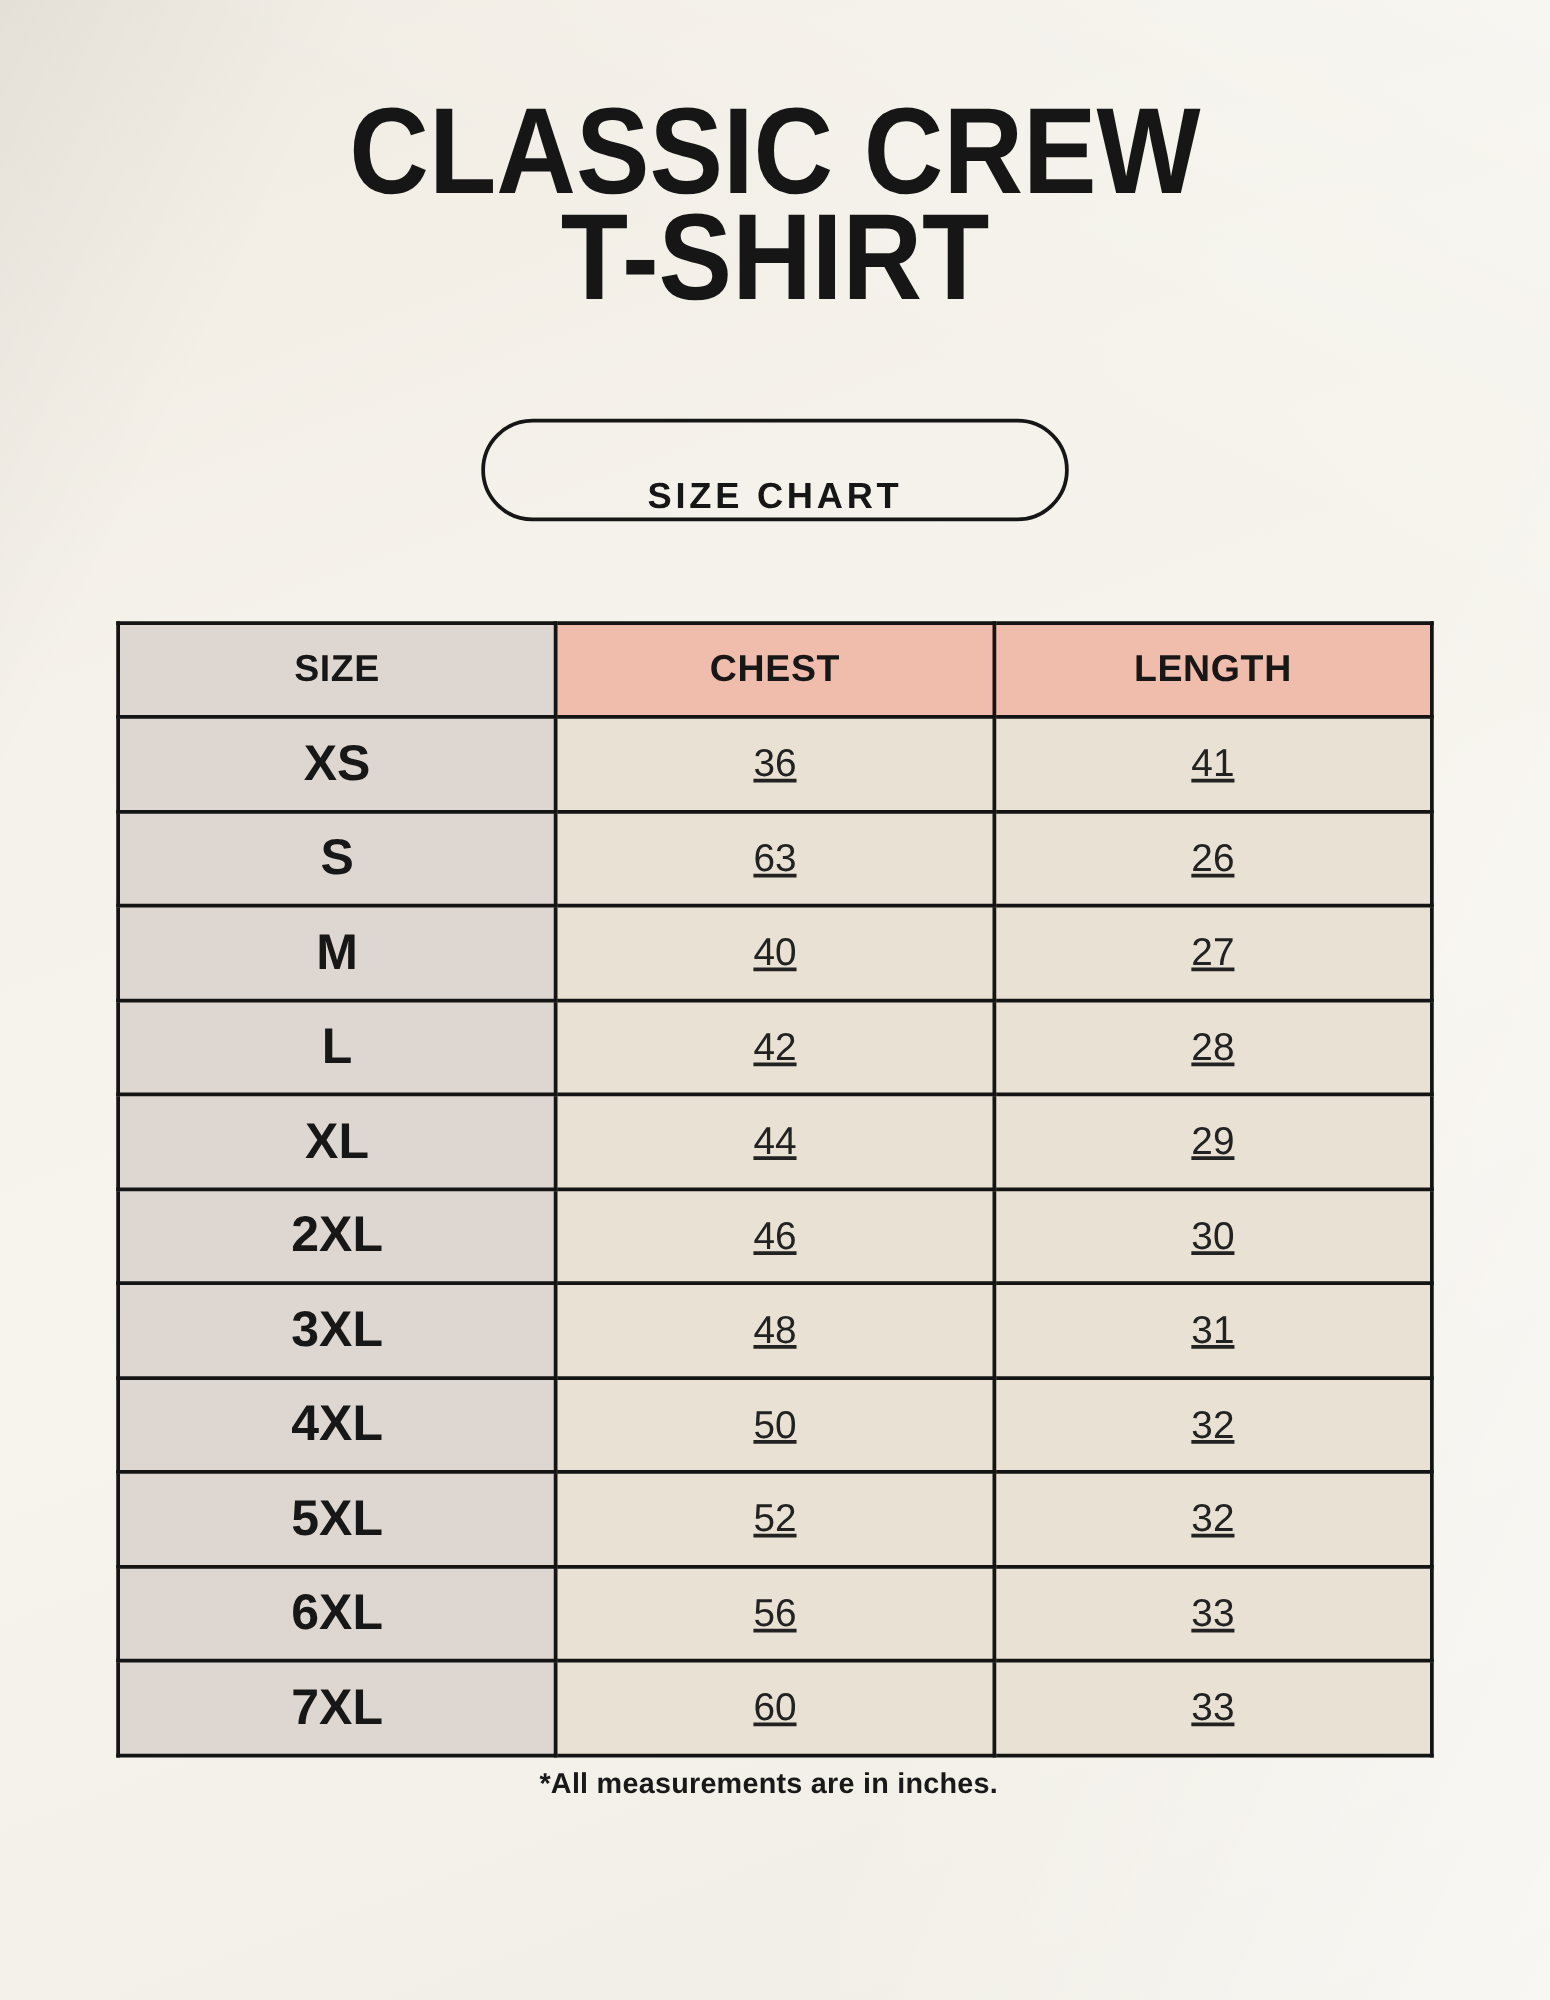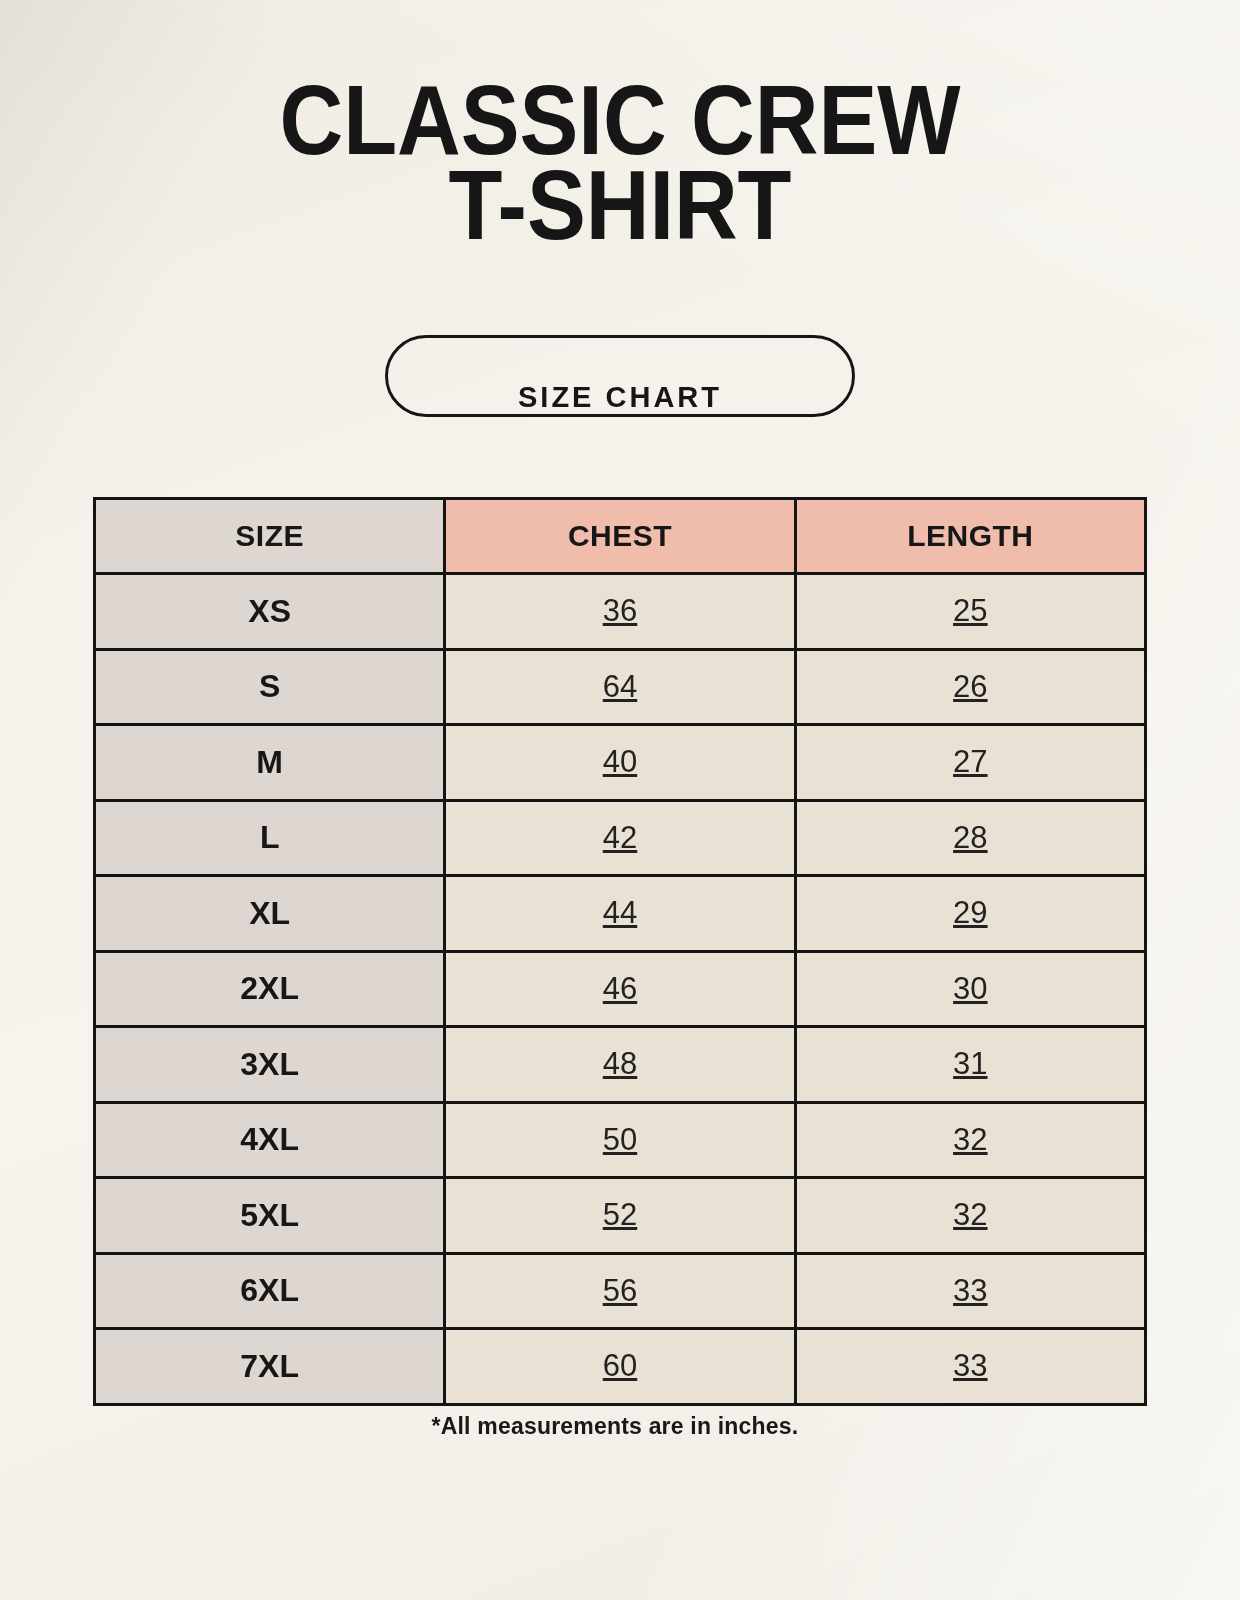--- a/index.html
+++ b/index.html
@@ -73,21 +73,21 @@
     font-size: 30px;
     font-weight: 700;
     letter-spacing: 0.5px;
     color: #171717;
     text-align: center;
   }
   .size-table .hdr-gray  { background: #ded7d1; }
   .size-table .hdr-pink  { background: #f0bcab; }
   .size-table td.col-size {
     background: #ded7d1;
-    font-size: 32px;
+    font-size: 40px;
     font-weight: 700;
     color: #171717;
   }
   .size-table td.col-val {
     background: #e9e1d4;
     font-size: 31px;
     font-weight: 400;
     color: #222222;
     text-decoration: underline;
   }
@@ -123,25 +123,25 @@
       <tr>
         <th class="hdr-gray">SIZE</th>
         <th class="hdr-pink">CHEST</th>
         <th class="hdr-pink">LENGTH</th>
       </tr>
     </thead>
     <tbody>
       <tr>
         <td class="col-size">XS</td>
         <td class="col-val">36</td>
-        <td class="col-val">25</td>
+        <td class="col-val">41</td>
       </tr>
       <tr>
         <td class="col-size">S</td>
-        <td class="col-val">64</td>
+        <td class="col-val">63</td>
         <td class="col-val">26</td>
       </tr>
       <tr>
         <td class="col-size">M</td>
         <td class="col-val">40</td>
         <td class="col-val">27</td>
       </tr>
       <tr>
         <td class="col-size">L</td>
         <td class="col-val">42</td>

